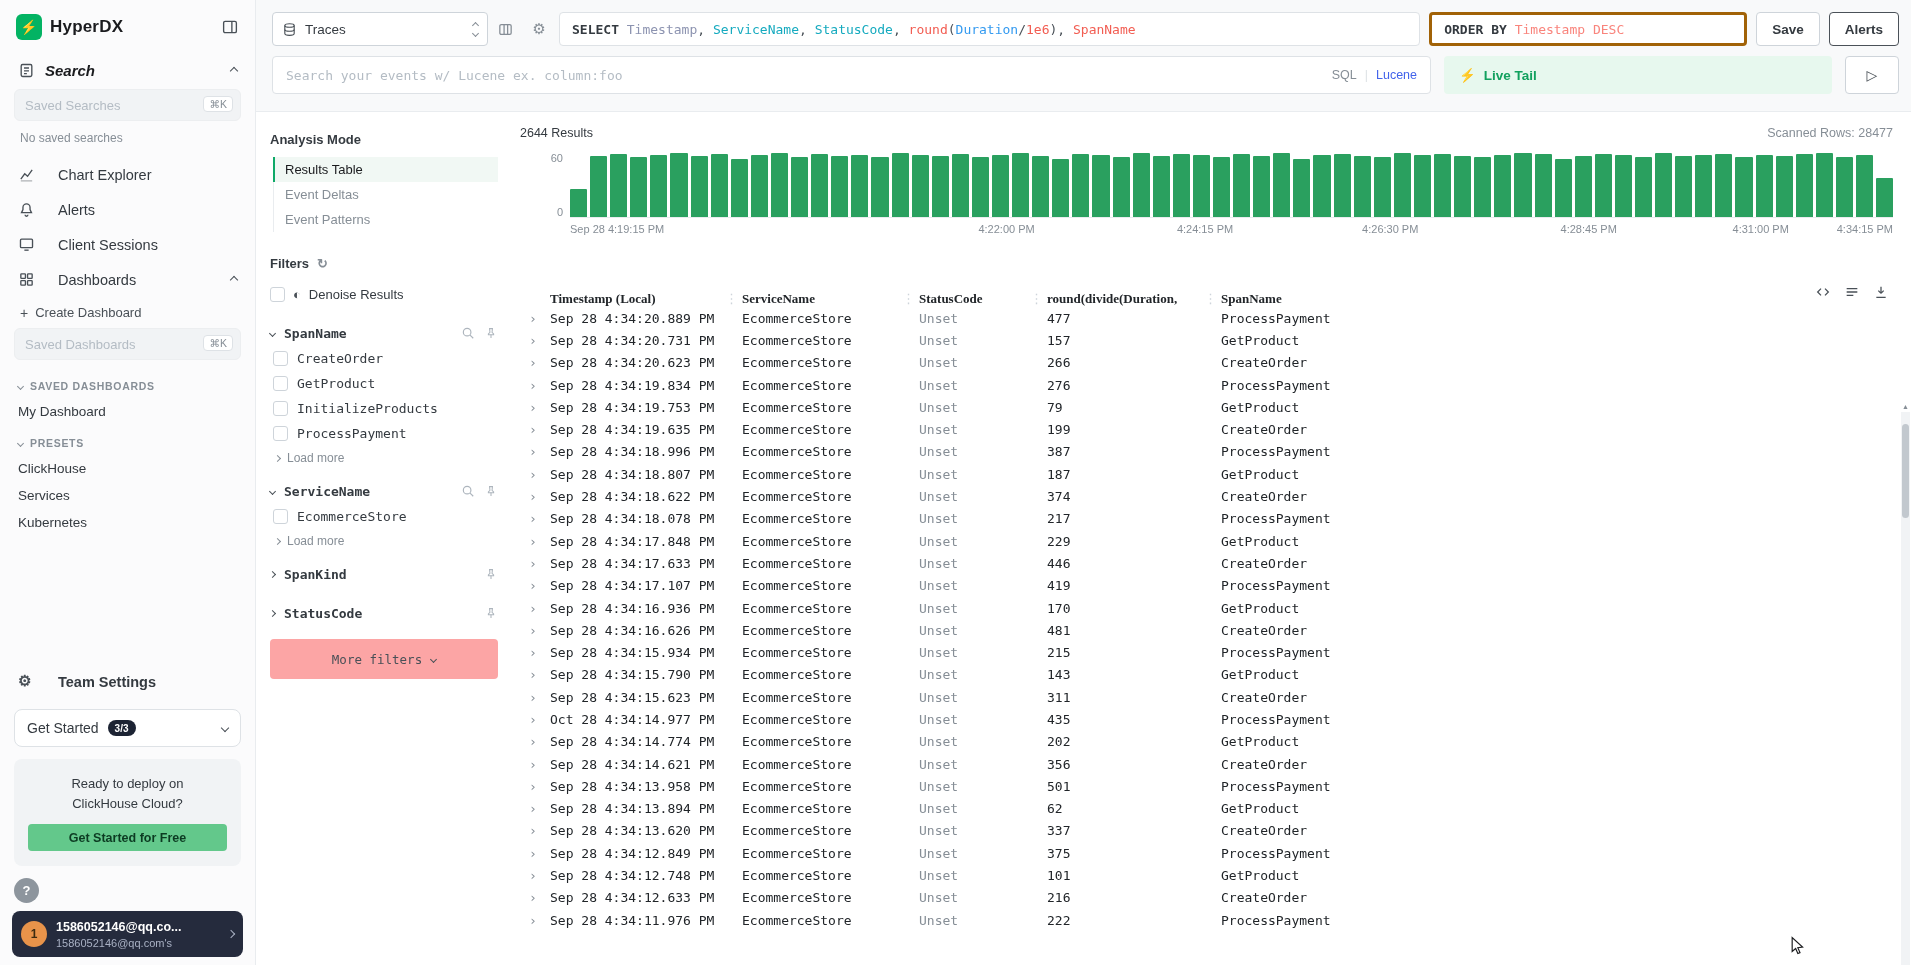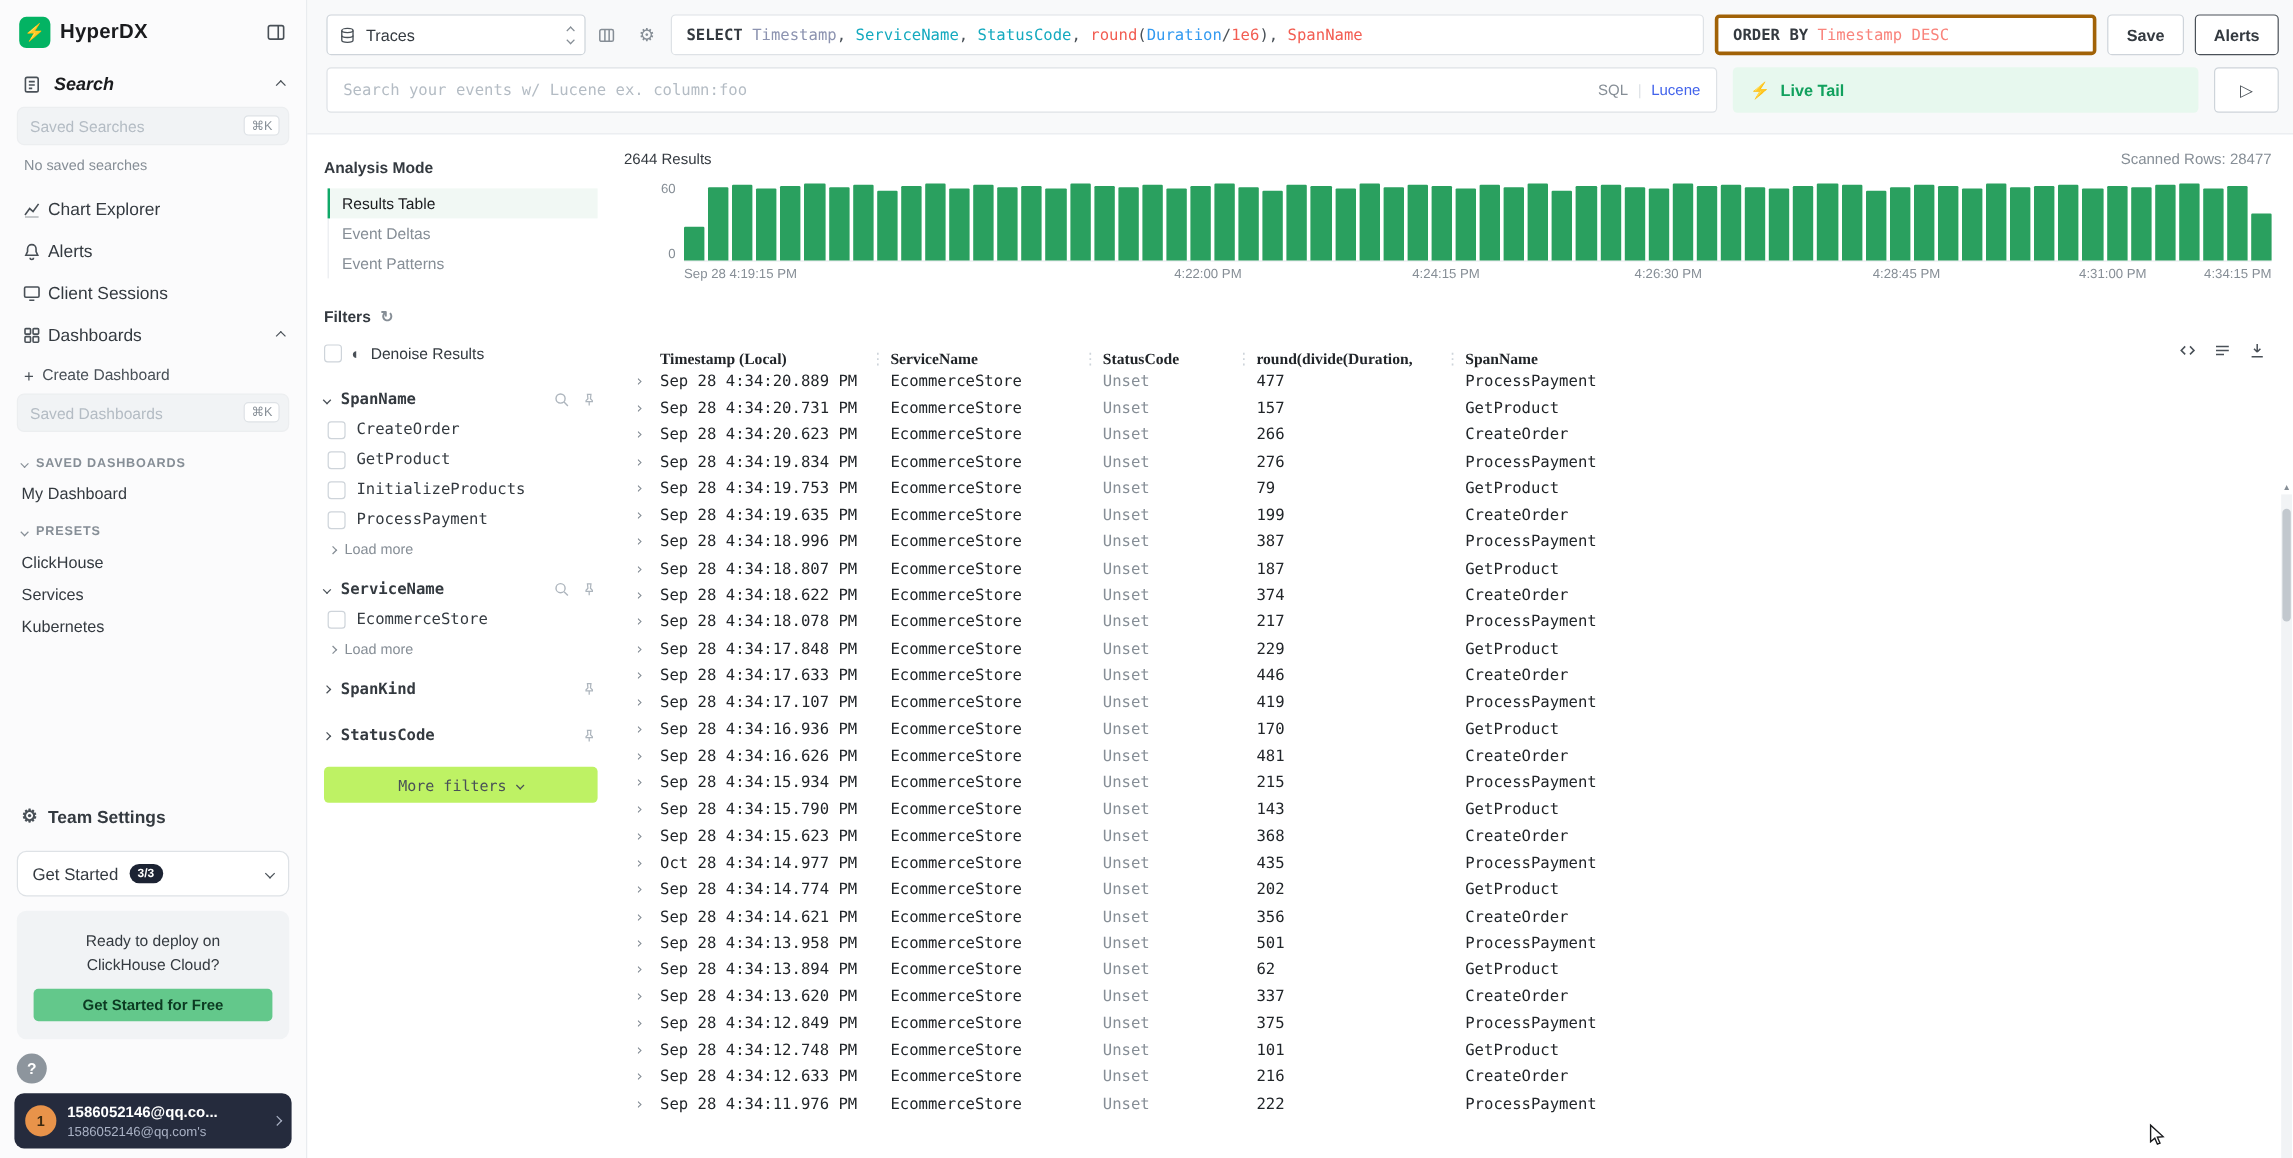--- a/index.html
+++ b/index.html
@@ -32,21 +32,21 @@
   .nav-ic { color:#495057; width:17px; height:17px; flex-shrink:0; }
 
   .input-wrap { position:relative; margin:0 2px 8px; }
   .sb-input { width:100%; height:32px; background:#f1f3f5; border:1px solid #eceef0; border-radius:6px;
               padding:0 44px 0 10px; font-size:13px; color:#495057; font-family:"Liberation Sans",sans-serif; outline:none; }
   .sb-input::placeholder { color:#b4bcc4; }
   .kbd { position:absolute; right:8px; top:7px; font-size:10.5px; color:#868e96; background:#fff;
          border:1px solid #dee2e6; border-radius:4px; padding:1px 5px; }
   .muted-note { font-size:12px; color:#868e96; padding:2px 8px 12px; }
 
-  .nav-item { display:flex; align-items:center; gap:5px; height:35px; padding:0 6px; font-size:14.5px;
+  .nav-item { display:flex; align-items:center; gap:23px; height:35px; padding:0 6px; font-size:14.5px;
               color:#343a40; border-radius:6px; cursor:pointer; }
   .nav-item .chev { margin-left:auto; color:#495057; }
 
   .sub-link { display:flex; align-items:center; gap:7px; font-size:13px; color:#495057; padding:8px 6px 8px 8px; cursor:pointer; }
   .plus { font-size:14px; color:#495057; line-height:1; }
 
   .mini-head { display:flex; align-items:center; gap:7px; font-size:10.5px; letter-spacing:.7px;
                color:#868e96; font-weight:700; padding:12px 6px 6px; }
   .plain-item { font-size:13.5px; color:#343a40; padding:6px 6px; cursor:pointer; }
 
@@ -133,21 +133,21 @@
   .half-ic { color:#495057; font-size:13px; line-height:1; }
   .fgroup { margin-bottom:13px; }
   .fgroup-head { display:flex; align-items:center; gap:9px; height:26px; color:#343a40; cursor:pointer; }
   .fgroup-head .chev { color:#495057; }
   .fgroup-name { font-family:"DejaVu Sans Mono",monospace; font-size:13px; font-weight:700; }
   .spacer { flex:1; }
   .ficon { color:#adb5bd; width:14px; height:14px; cursor:pointer; }
   .fopt { display:flex; align-items:center; gap:9px; height:25px; padding-left:3px;
           font-family:"DejaVu Sans Mono",monospace; font-size:13px; color:#343a40; cursor:pointer; }
   .load-more { display:flex; align-items:center; gap:7px; font-size:12px; color:#868e96; padding:5px 0 0 5px; cursor:pointer; }
-  .morebtn { width:100%; height:30px; background:#bef264; border:none; border-radius:4px; font-size:12.5px;
+  .morebtn { width:100%; height:40px; background:#fca5a5; border:none; border-radius:4px; font-size:12.5px;
              color:#495057; display:flex; align-items:center; justify-content:center; gap:9px; margin-top:8px;
              cursor:pointer; font-family:"DejaVu Sans Mono",monospace; }
 
   
   .results { flex:1; min-width:0; padding:14px 18px 12px 10px; position:relative; overflow:hidden; }
   .res-head { display:flex; justify-content:space-between; font-size:12.5px; }
   .res-count { color:#343a40; }
   .res-scanned { color:#868e96; }
   .histo { display:flex; margin-top:12px; height:66px; }
   .ylabels { width:50px; flex-shrink:0; display:flex; flex-direction:column; justify-content:space-between;
@@ -736,21 +736,21 @@
                 <span class="tcell c2">EcommerceStore</span>
                 <span class="tcell c3 status">Unset</span>
                 <span class="tcell c4">143</span>
                 <span class="tcell c5">GetProduct</span>
               </div>
               <div class="trow">
                 <span class="row-chev">›</span>
                 <span class="tcell c1">Sep 28 4:34:15.623 PM</span>
                 <span class="tcell c2">EcommerceStore</span>
                 <span class="tcell c3 status">Unset</span>
-                <span class="tcell c4">368</span>
+                <span class="tcell c4">311</span>
                 <span class="tcell c5">CreateOrder</span>
               </div>
               <div class="trow">
                 <span class="row-chev">›</span>
                 <span class="tcell c1">Oct 28 4:34:14.977 PM</span>
                 <span class="tcell c2">EcommerceStore</span>
                 <span class="tcell c3 status">Unset</span>
                 <span class="tcell c4">435</span>
                 <span class="tcell c5">ProcessPayment</span>
               </div>

